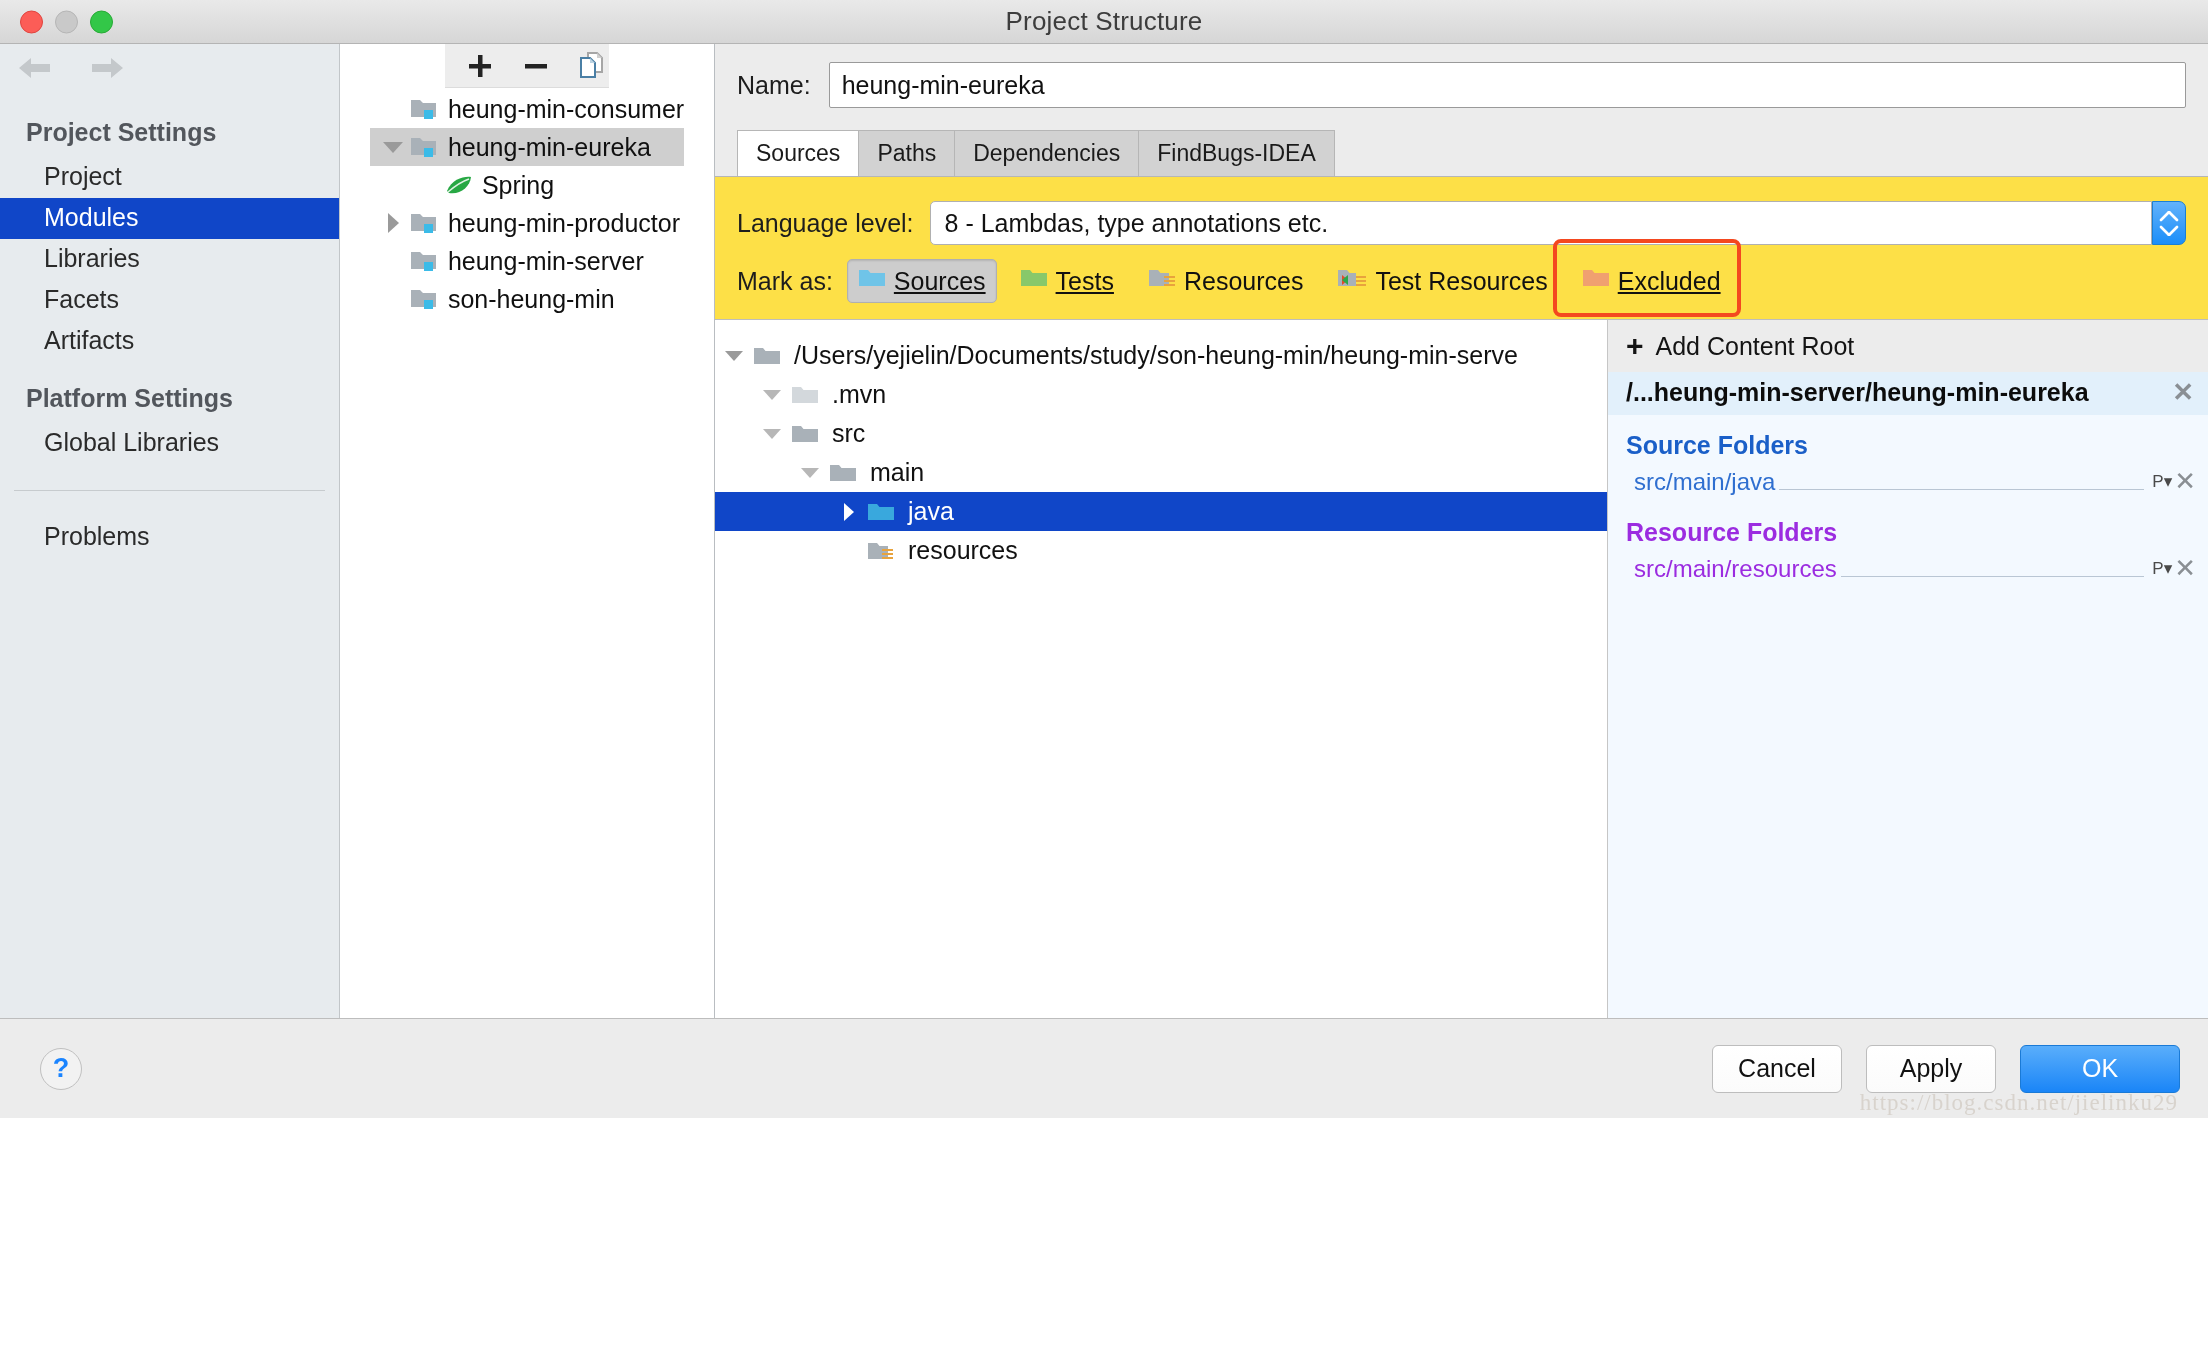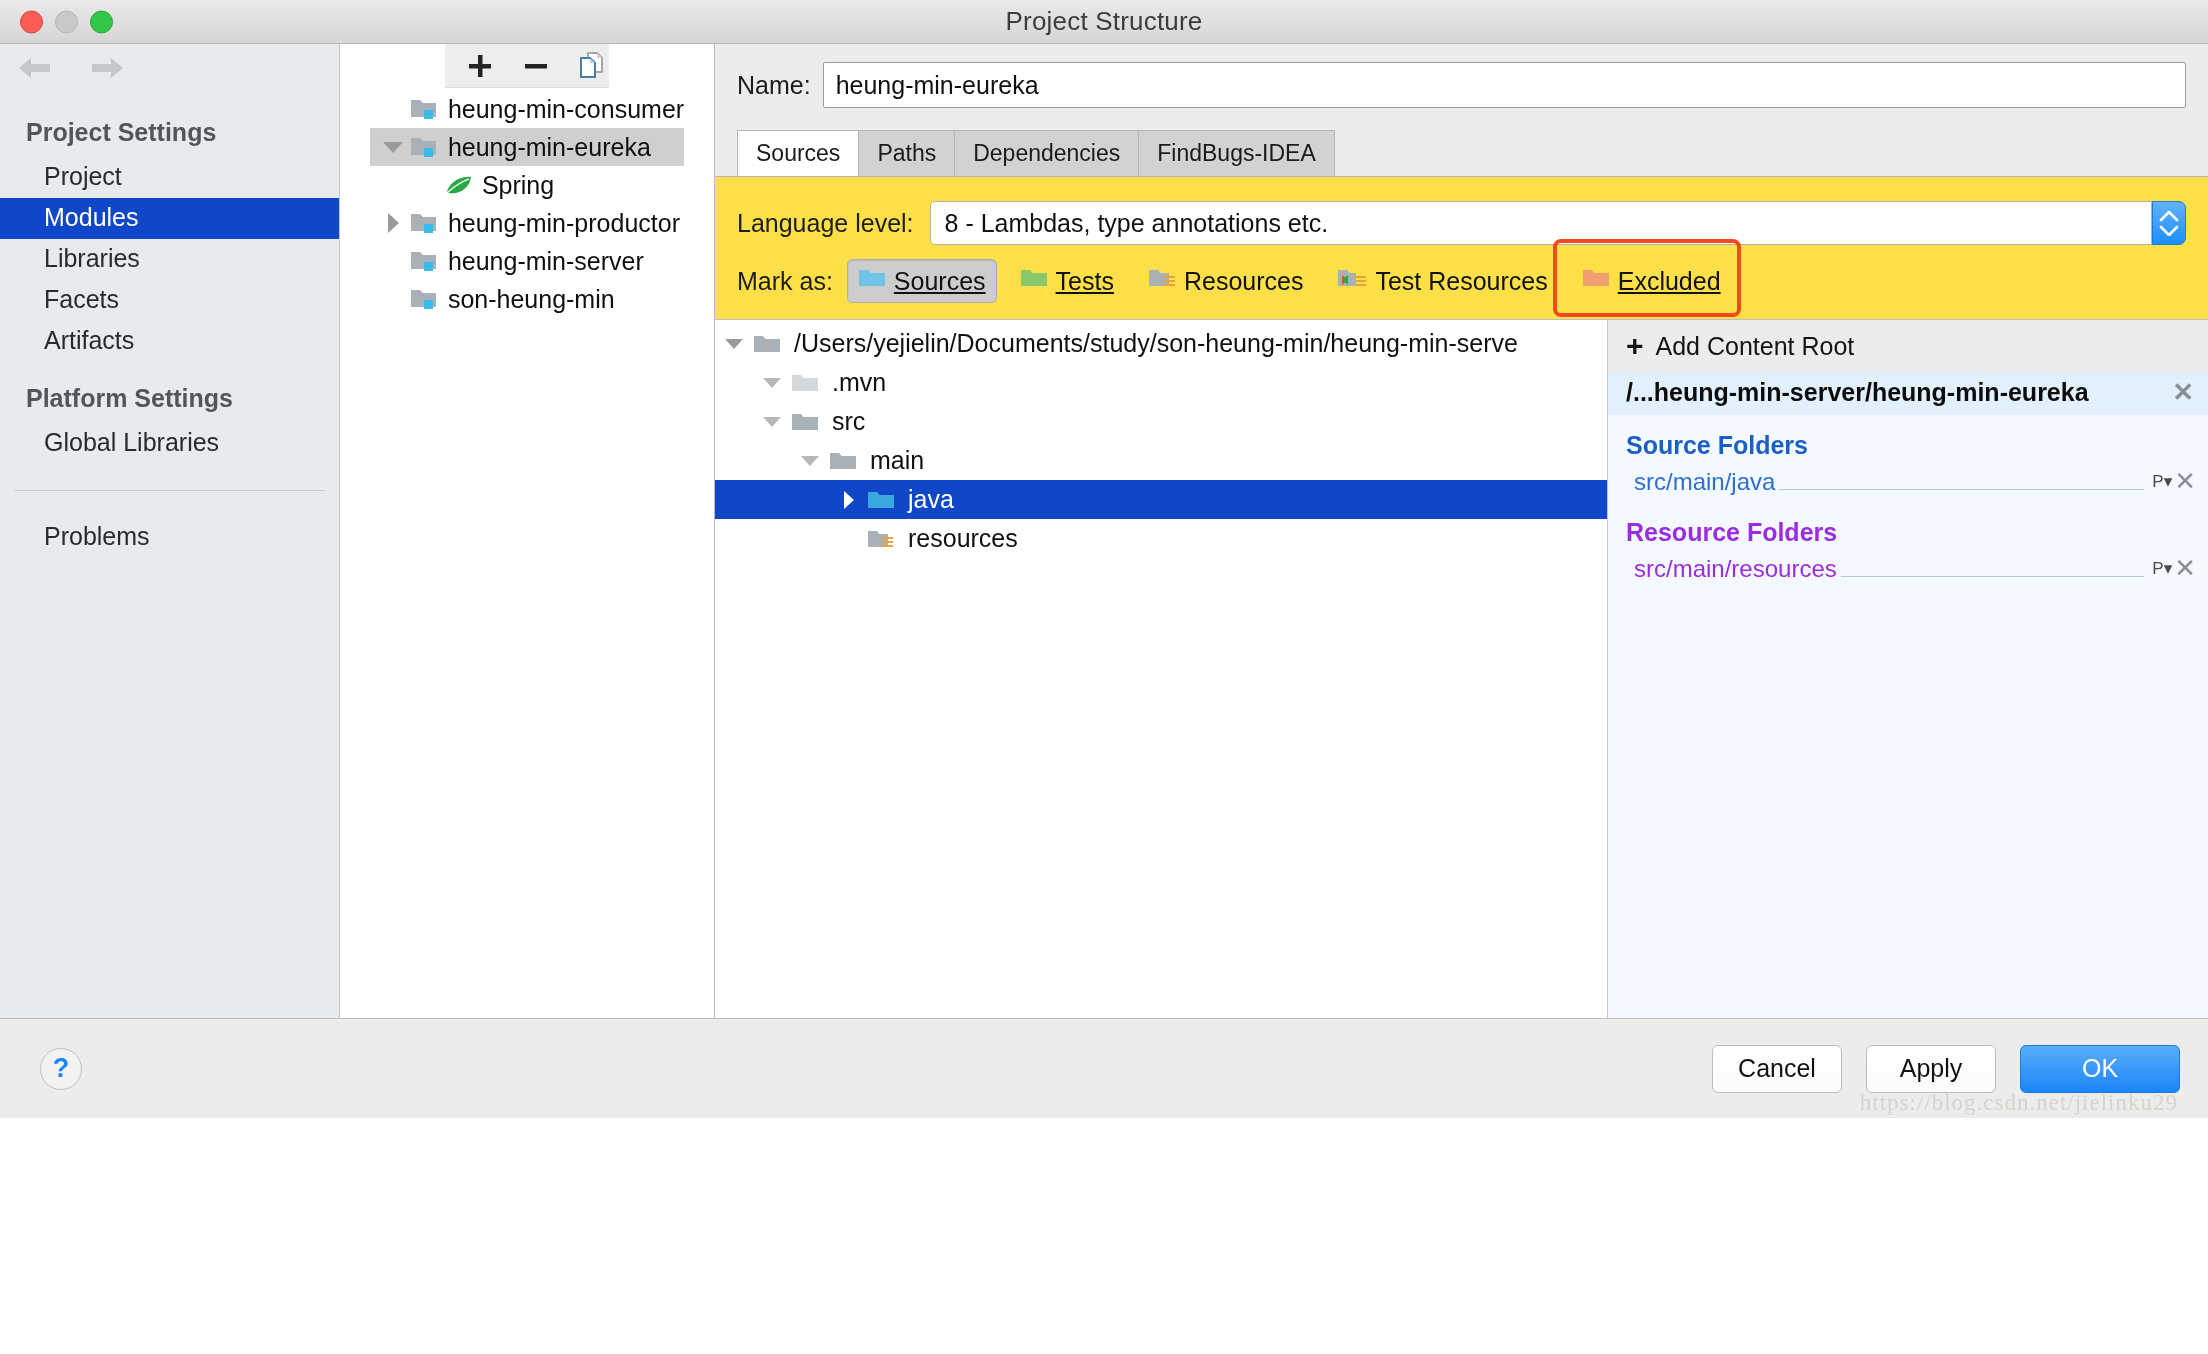--- a/index.html
+++ b/index.html
@@ -93,21 +93,21 @@
 
   
   .main {
     flex: 1 1 auto; min-width: 0;
     background: #ececec;
     display: flex; flex-direction: column;
     padding: 0;
   }
   .name-row {
     display: flex; align-items: center;
-    padding: 18px 22px 0 22px; gap: 12px;
+    padding: 18px 22px 0 22px; gap: 18px;
   }
   .name-label { font-size: 25px; color: #1d1d1d; }
   .name-input {
     flex: 1 1 auto;
     height: 46px;
     background: #ffffff;
     border: 1px solid #9a9a9a;
     border-radius: 2px;
     font-size: 25px; color: #111;
     padding: 0 12px;
@@ -174,21 +174,21 @@
     border: 4px solid #f4481f; border-radius: 8px;
     pointer-events: none;
   }
 
   
   .split { flex: 1 1 auto; display: flex; min-height: 0; border-top: 1px solid #bdbdbd; }
   .filetree {
     flex: 1 1 auto; min-width: 0;
     background: #ffffff;
     border-right: 1px solid #c6c6c6;
-    overflow: hidden; padding-top: 4px;
+    overflow: hidden; padding-top: 16px;
   }
   .frow {
     display: flex; align-items: center; height: 39px;
     font-size: 25px; color: #111; white-space: nowrap;
     padding-right: 6px;
   }
   .frow.sel { background: #1046c8; color: #ffffff; }
   .fpad { flex: 0 0 auto; }
   .ftw { width: 38px; flex: 0 0 38px; display: flex; align-items: center; justify-content: center; }
   .ficon { width: 34px; flex: 0 0 34px; display: flex; align-items: center; margin-right: 7px; }

